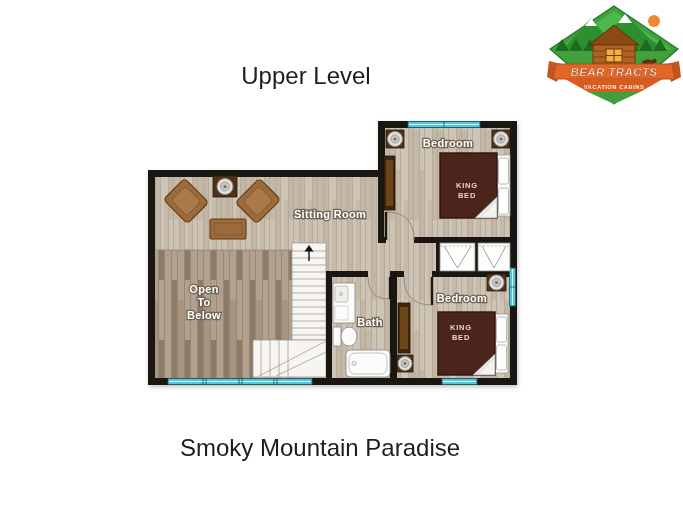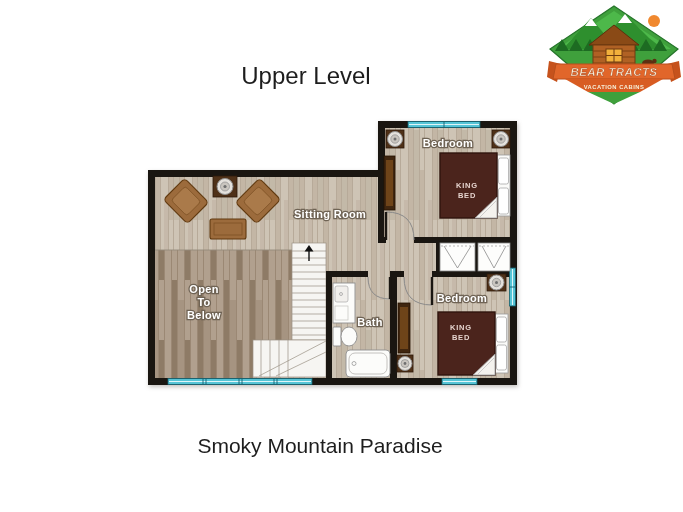--- a/index.html
+++ b/index.html
@@ -1,19 +1,19 @@
 <!DOCTYPE html>
 <html style="--title_color: #1d1d1d; --wall: #1a1611; --window_fill: #55c4d6; --window_stroke: #17616f; --floor_base: #cec4b5; --floor_stripe: #b7aa99; --floor_plank: #c3b6a5; --floor_dark_base: #b1a08e; --floor_dark_stripe: #9b8874; --floor_dark_plank: #8e7b66; --bed_fill: #4b241c; --bed_stroke: #2f150d; --bed_text: #e6d4ce; --furn_fill: #9c6b3c; --furn_stroke: #60390f; --furn_inner: #aa7a4a; --dark_wood: #4f3118; --dresser_fill: #40260f; --dresser_inner: #6e4419; --fixture_fill: #fcfcfa; --fixture_stroke: #8f8f8f; --stair_fill: #f6f5f2; --stair_stroke: #9a9084; --label_fill: #ffffff; --label_outline: #6f6354; --logo_green: #3fa03c; --logo_green_dark: #25742a; --logo_green_deep: #1d6b22; --logo_orange: #e1662a; --logo_orange_dark: #c6521c; --logo_cream: #f6eed9; --logo_brown: #b06124; --logo_sun: #f0882f;"><head>
 <meta charset="utf-8">
 <style>
   html,body{margin:0;padding:0;background:#fff;}
   body{width:683px;height:512px;overflow:hidden;font-family:"Liberation Sans",sans-serif;}
   .stage{position:relative;width:612px;height:512px;background:#fff;}
   .title{position:absolute;top:62px;left:0;right:0;text-align:center;font-size:24px;color:var(--title_color);}
-  .caption{position:absolute;top:434px;left:0;right:0;text-align:center;font-size:21px;color:var(--title_color);margin-left:28px;}
+  .caption{position:absolute;top:434px;left:0;right:0;text-align:center;font-size:24px;color:var(--title_color);margin-left:28px;}
   .plan{position:absolute;left:140px;top:100px;width:390px;height:290px;filter:drop-shadow(1px 2px 2px rgba(60,50,40,.30));}
   .logo{position:absolute;left:547px;top:5px;width:134px;height:102px;}
   svg text{font-family:"Liberation Sans",sans-serif;}
   .rlabel{font-size:11px;font-weight:bold;fill:var(--label_fill);stroke:var(--label_outline);stroke-width:2.6px;paint-order:stroke;letter-spacing:.3px;text-anchor:middle;}
   .klabel{font-size:7.5px;font-weight:bold;fill:var(--bed_text);letter-spacing:.8px;text-anchor:middle;}
   .wall{fill:var(--wall);}
   .win{fill:var(--window_fill);stroke:var(--window_stroke);stroke-width:.8;}
   .winline{stroke:#dff5f8;stroke-width:1;}
   .wintick{stroke:var(--window_stroke);stroke-width:.9;}
   .arc{fill:none;stroke:#8a8a8a;stroke-width:1;}

